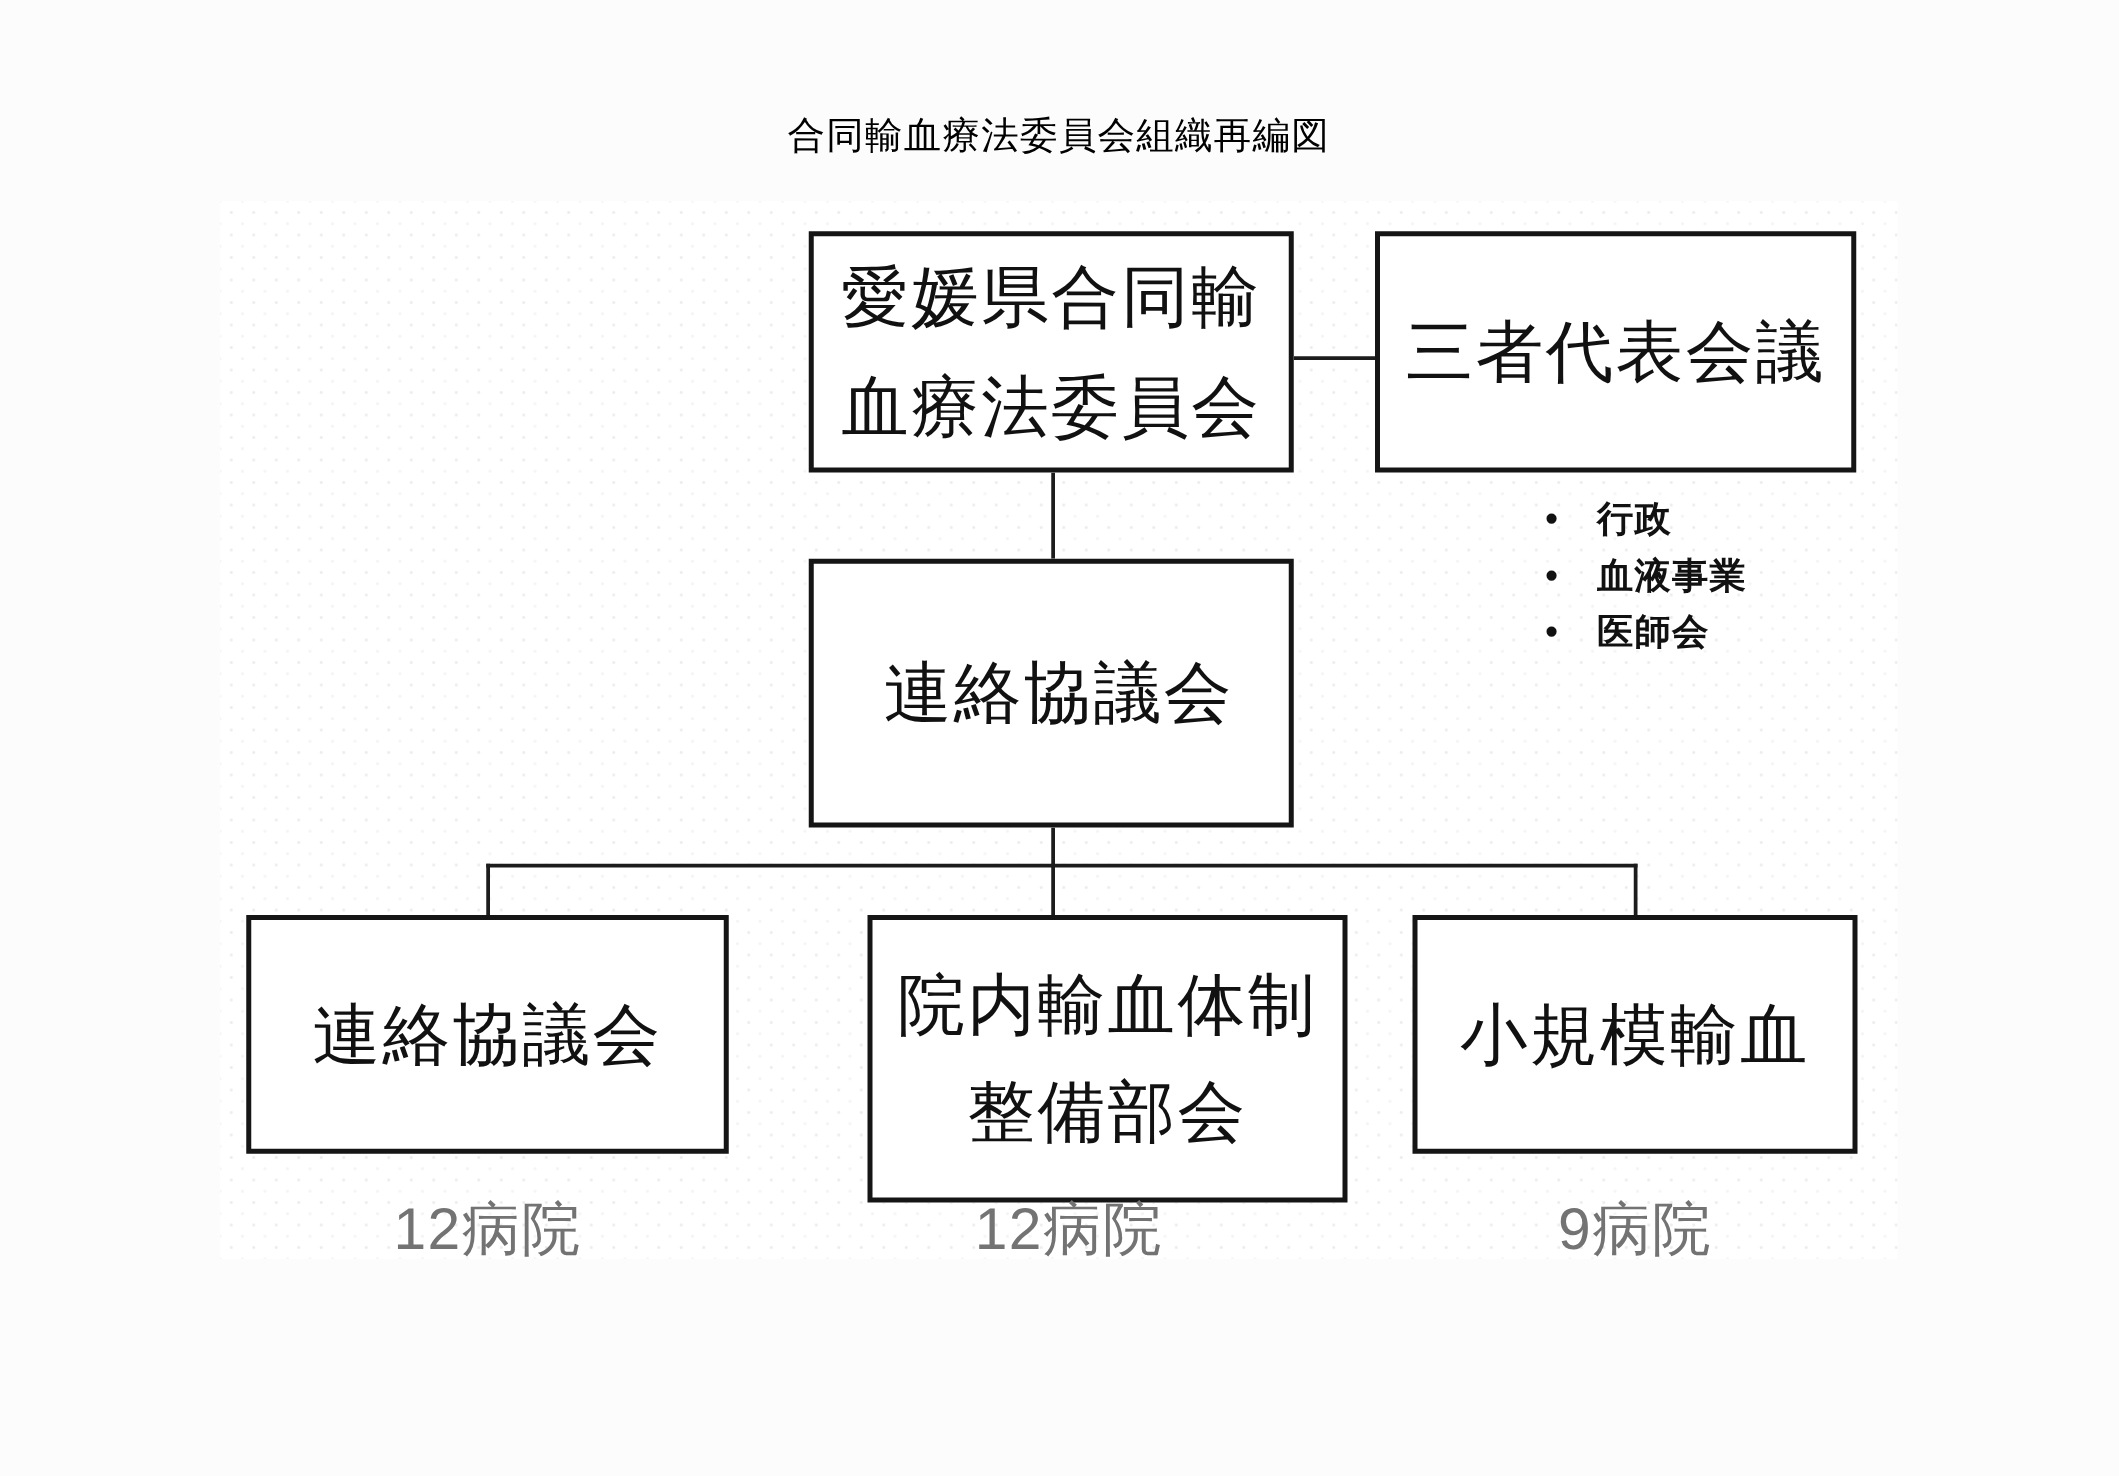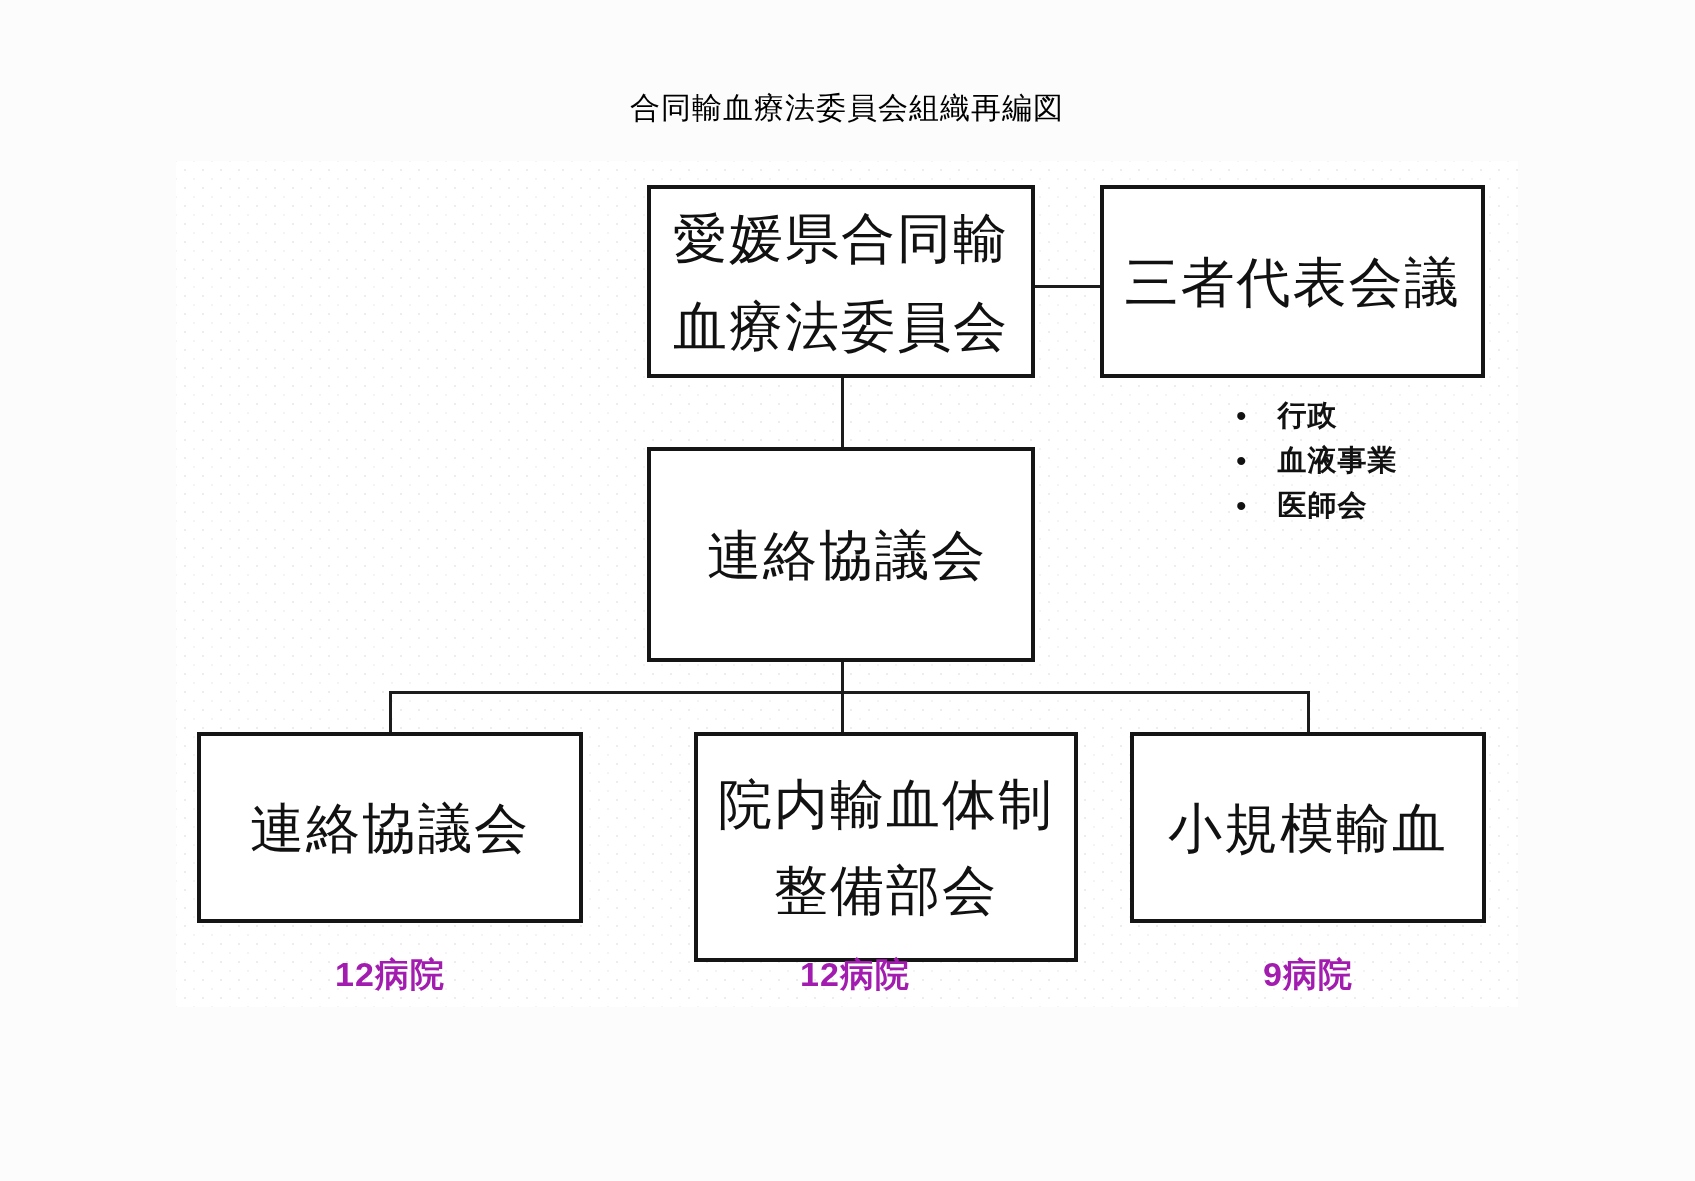--- a/index.html
+++ b/index.html
@@ -88,25 +88,25 @@
   }
   .bullet-dot {
     font-weight: 400;
     font-size: 30px;
     line-height: 1;
   }
   .hosp-label {
     position: absolute;
     top: 952px;
     height: 55px;
-    font-size: 34px;
-    font-weight: 700;
+    font-size: 47px;
+    font-weight: 400;
     text-align: center;
     letter-spacing: 1px;
-    color: #a21caf;
+    color: #737373;
     white-space: nowrap;
   }
   #label-0 { left: 197px;  width: 386px; }
   #label-1 { left: 663px;  width: 384px; }
   #label-2 { left: 1130px; width: 356px; }
 </style>
 </head>
 <body>
 
 <div class="stage">

